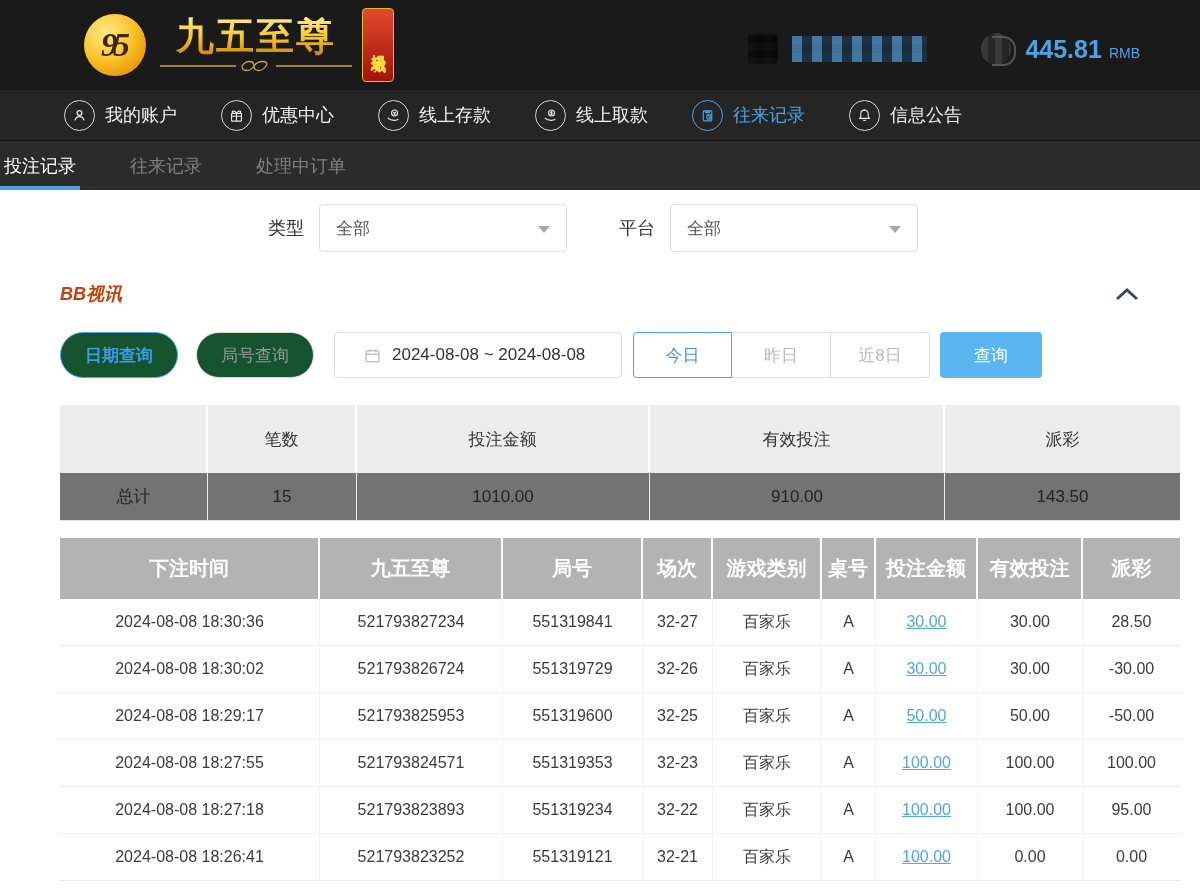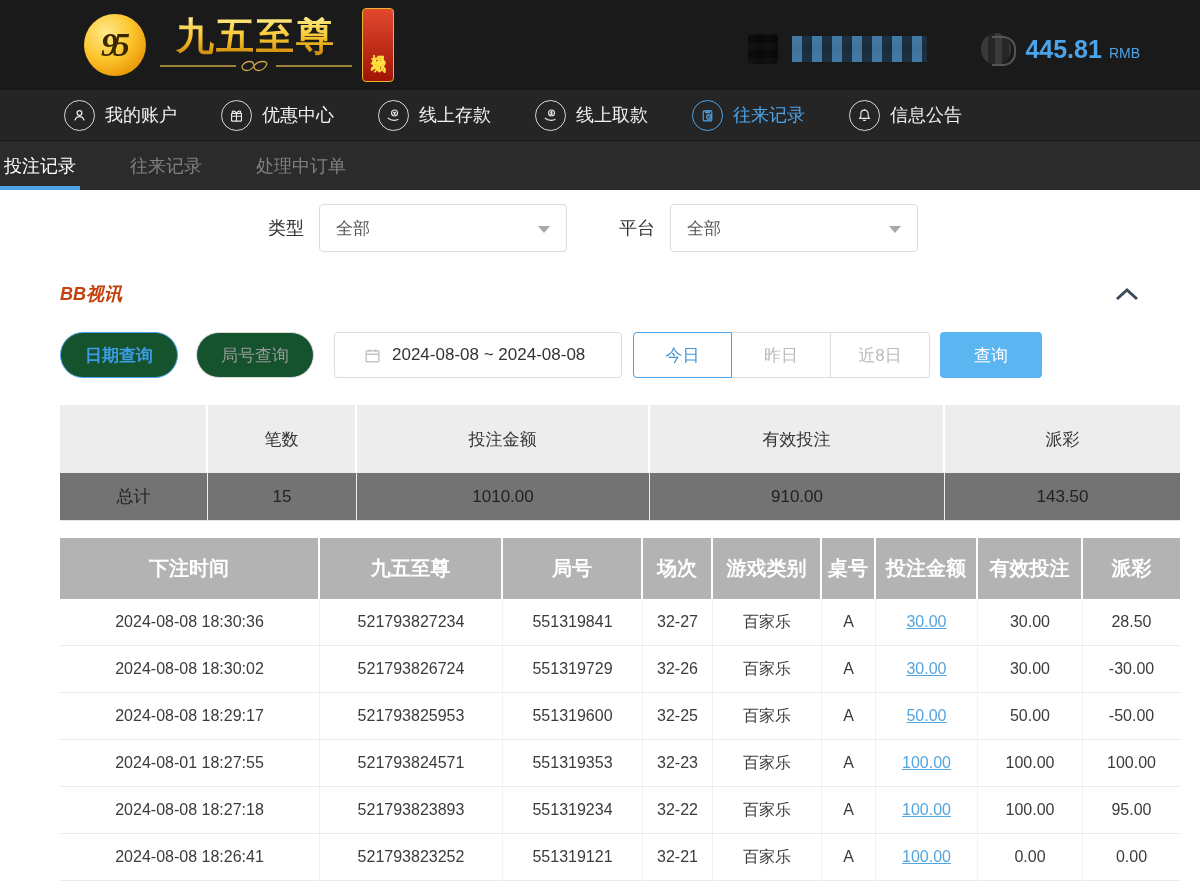--- a/index.html
+++ b/index.html
@@ -333,21 +333,21 @@
         <td>521793825953</td>
         <td>551319600</td>
         <td>32-25</td>
         <td>百家乐</td>
         <td>A</td>
         <td><span class="bet-link">50.00</span></td>
         <td>50.00</td>
         <td class="neg">-50.00</td>
       </tr>
       <tr>
-        <td>2024-08-01 18:27:55</td>
+        <td>2024-08-08 18:27:55</td>
         <td>521793824571</td>
         <td>551319353</td>
         <td>32-23</td>
         <td>百家乐</td>
         <td>A</td>
         <td><span class="bet-link">100.00</span></td>
         <td>100.00</td>
         <td>100.00</td>
       </tr>
       <tr>

